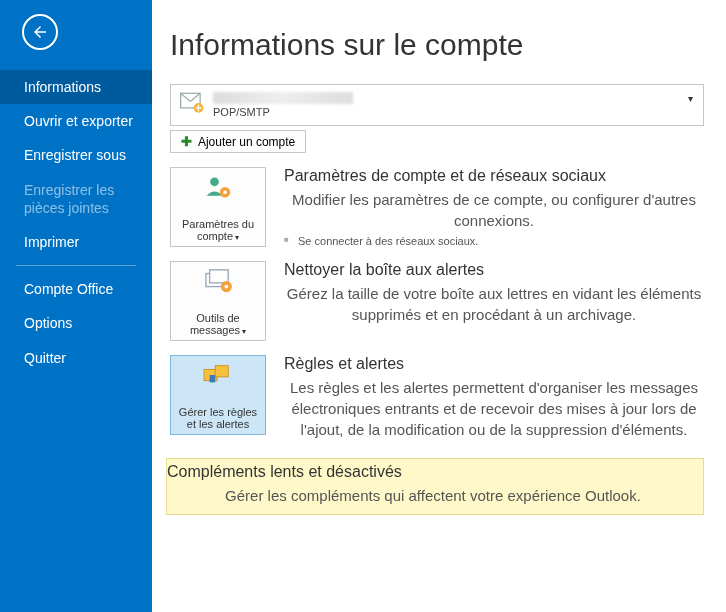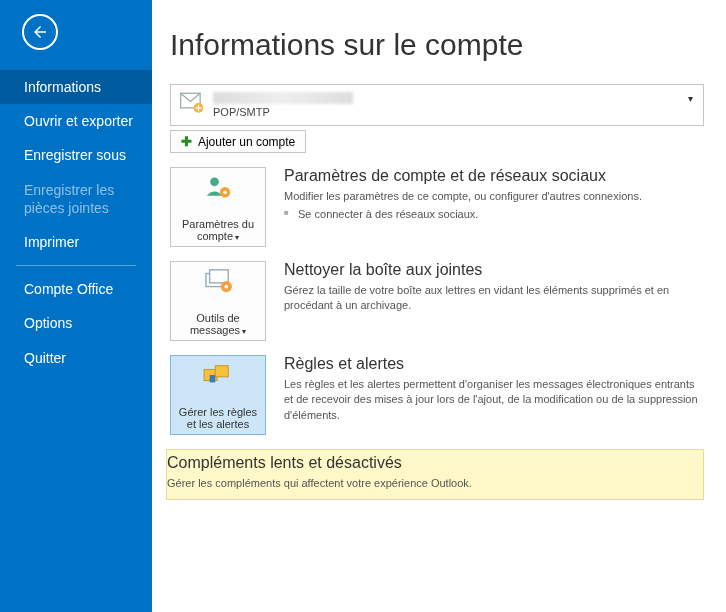--- a/index.html
+++ b/index.html
@@ -119,24 +119,25 @@
   .tile .tile-icon { height: 30px; display:flex; align-items:center; justify-content:center; margin-bottom:4px;}
   .tile .caret { font-size: 8px; margin-left: 2px; }
   .section-body { flex: 1; }
   .section-body h2 {
     font-size: 16px;
     font-weight: 400;
     color: #333;
     margin: 0 0 4px 0;
   }
   .section-body p {
-    font-size: 11px;
+    font-size: 15px;
     color: #555;
     margin: 0 0 4px 0;
     line-height: 1.4;
+    text-align: center;
   }
   .section-body .bullet {
     font-size: 11px;
     color: #555;
     padding-left: 14px;
     position: relative;
   }
   .section-body .bullet::before {
     content: "■";
     position: absolute; left: 0; top: 0;
@@ -214,21 +215,21 @@
         <svg width="30" height="26" viewBox="0 0 32 28">
           <rect x="3" y="6" width="20" height="14" fill="#fff" stroke="#9ab" stroke-width="1.5"></rect>
           <rect x="7" y="2" width="20" height="14" fill="#fff" stroke="#9ab" stroke-width="1.5"></rect>
           <circle cx="25" cy="20" r="6" fill="#f7a13c"></circle>
           <circle cx="25" cy="20" r="2" fill="#fff"></circle>
         </svg>
       </div>
       <div><span>Outils de messages</span><span class="caret">▾</span></div>
     </div>
     <div class="section-body">
-      <h2>Nettoyer la boîte aux jointes</h2>
+      <h2>Nettoyer la boîte aux alertes</h2>
       <p>Gérez la taille de votre boîte aux lettres en vidant les éléments supprimés et en procédant à un archivage.</p>
     </div>
   </div>
 
   
   <div class="section">
     <div class="tile selected">
       <div class="tile-icon">
         <svg width="32" height="26" viewBox="0 0 34 28">
           <rect x="2" y="8" width="14" height="12" fill="#f7c13c" stroke="#c89020"></rect>

